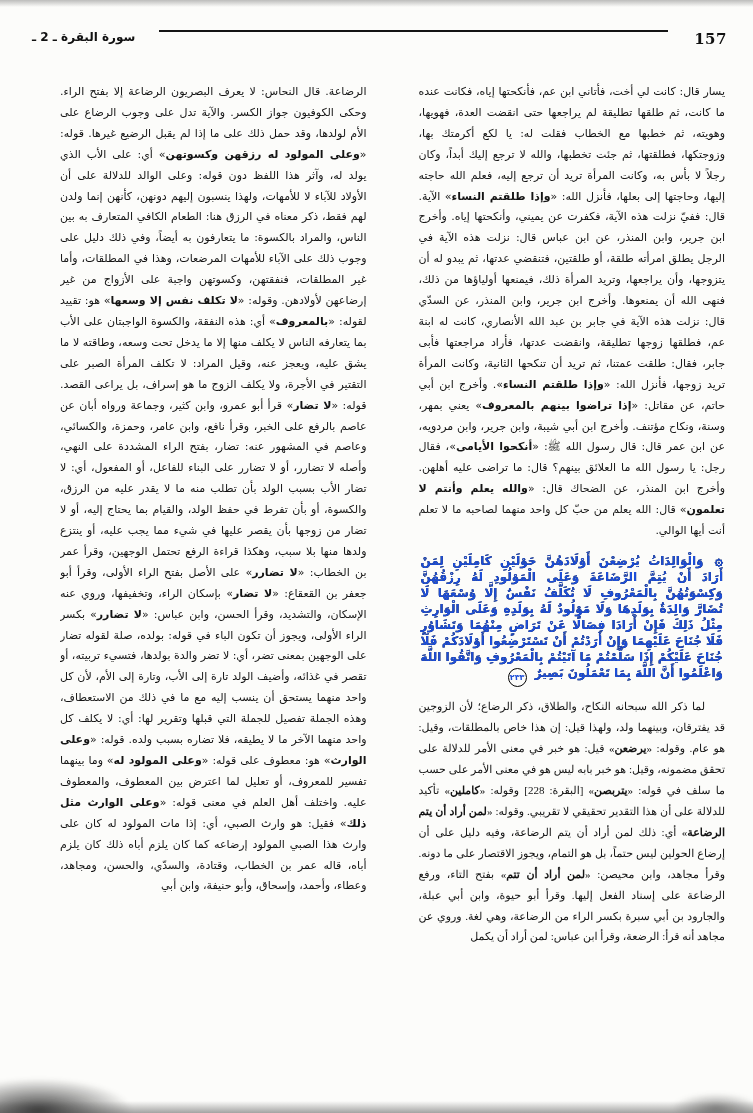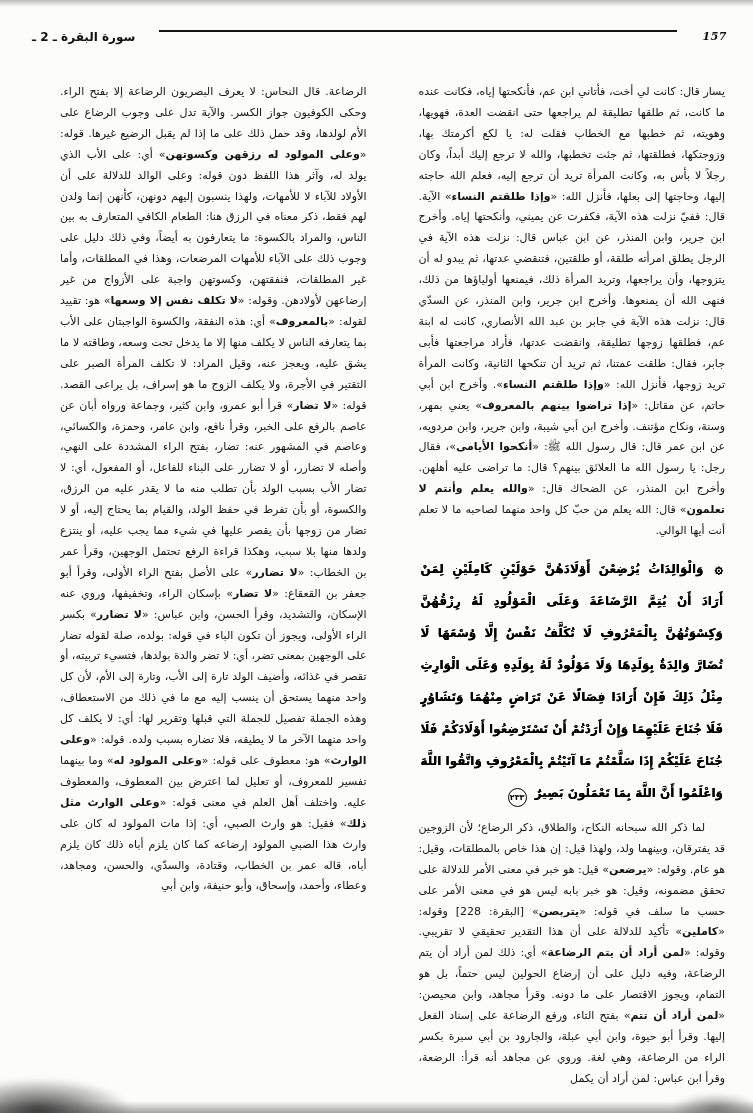--- a/index.html
+++ b/index.html
@@ -23,41 +23,40 @@
     display:flex;direction:ltr;gap:20px;
   }
   .chapter-title{
     font-size:12px;font-weight:bold;white-space:nowrap;
     direction:rtl;unicode-bidi:isolate;padding-left:4px;
   }
   .header-rule{
     flex:1;border-top:2px solid #141414;margin:0 6px 0 4px;height:0;
   }
   .page-number{
-    font-size:11px;font-weight:bold;letter-spacing:.5px;
+    font-size:15px;font-weight:bold;letter-spacing:.5px;
     font-family:"DejaVu Serif","DejaVu Sans",serif;
-    font-style:italic;
   }
   .cols{
     position:absolute;top:82px;right:28px;left:28px;bottom:24px;
     display:flex;direction:rtl;gap:20px;overflow:hidden;
   }
   .col{flex:1 1 0;overflow:hidden;margin-left:32px;}
   .body{
     margin:0;font-size:11px;line-height:20.9px;
     text-align:justify;text-justify:inter-word;
     direction:rtl;color:#141414;
   }
   .body b{font-weight:bold;}
-  .indent{text-indent:20px;}
+  .indent{text-indent:20px;font-family:Liberation Serif, serif;}
   .verse{
     margin:10px 2px 9px 2px;
-    font-weight:bold;font-size:12px;line-height:32px;
+    font-weight:bold;font-size:12px;line-height:16px;
     text-align:justify;text-justify:inter-word;direction:rtl;
-    color:#000000;
+    color:#1d4ed8;
     text-shadow:0 0 .4px #000;
   }
   .verse-marker{font-size:14px;margin-left:3px;}
   .ayah-badge{
     display:inline-flex;align-items:center;justify-content:center;
     width:17px;height:17px;border:1.4px solid #000;border-radius:50%;
     font-size:8px;font-weight:bold;vertical-align:-3px;margin-right:4px;
     text-shadow:none;
   }
   

